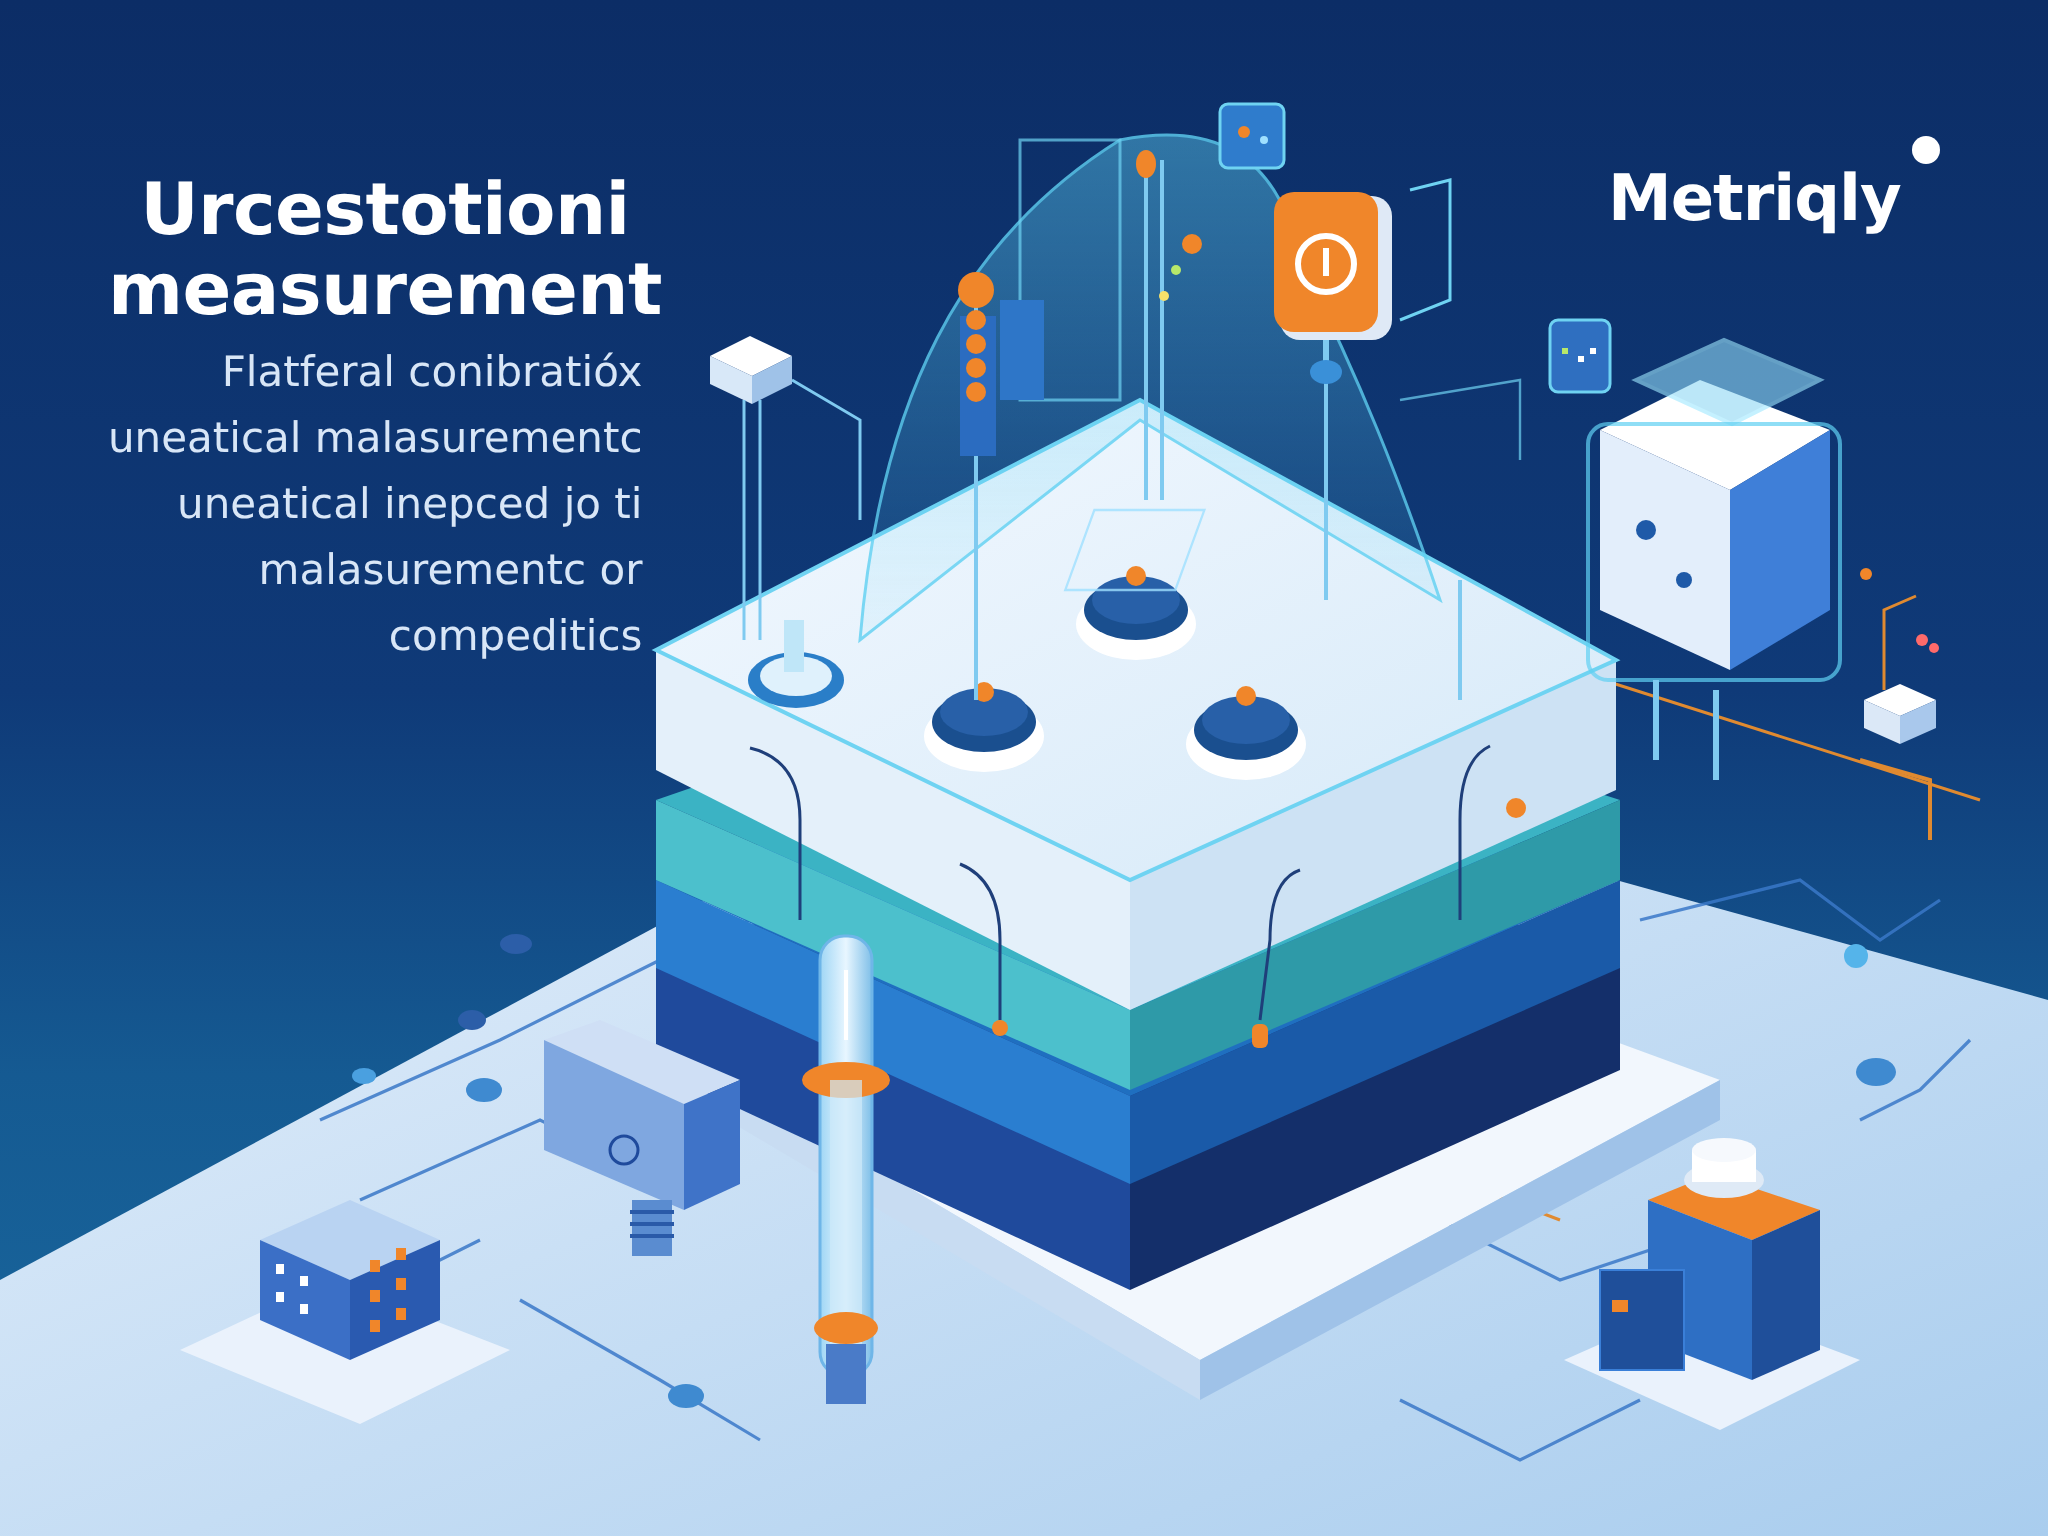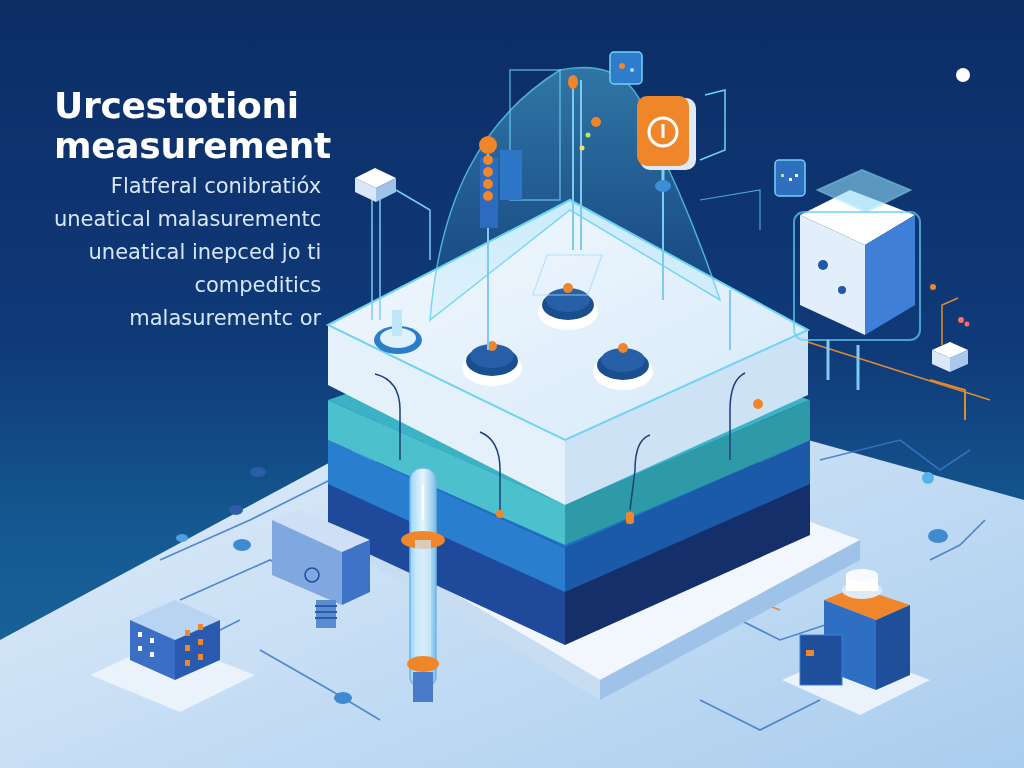--- a/index.html
+++ b/index.html
@@ -7,21 +7,21 @@
     width:1024px; height:768px; overflow:hidden; position:relative;
     background: linear-gradient(180deg, #0c2d66 0%, #0f3a78 45%, #155a92 70%, #1a6aa0 100%);
     font-family: "Liberation Sans", "DejaVu Sans", sans-serif;
   }
   .scene { position:absolute; inset:0; }
   .headline {
     position:absolute; left:54px; top:86px; margin:0;
     color:#ffffff; font-weight:700; font-size:36px; line-height:40px;
     letter-spacing:-0.3px; font-family: "DejaVu Sans", sans-serif;
   }
-  .headline span { display:block; }
+  .headline span { display:block;text-align:center; }
   .body-text {
     position:absolute; left:54px; top:170px; margin:0;
     color:#d8e6f7; font-size:21px; line-height:33px;
     font-family: "DejaVu Sans", sans-serif; font-weight:400;text-align:right;
   }
   .body-text span { display:block; white-space:nowrap; }
   .logo {
     position:absolute; left:804px; top:80px;
     color:#ffffff; font-weight:700; font-size:32px; letter-spacing:-0.5px;
     font-family: "DejaVu Sans", sans-serif;
@@ -283,18 +283,19 @@
 
   <h1 class="headline">
     <span>Urcestotioni</span>
     <span>measurement</span>
   </h1>
 
   <p class="body-text">
     <span>Flatferal conibratióx</span>
     <span>uneatical malasurementc</span>
     <span>uneatical inepced jo ti</span>
+    <span>malasurementc or</span>
     <span>compeditics</span>
-    <span>malasurementc or</span>
   </p>
 
+  <div class="logo">Metriqly</div>
   <div class="logo-dot"></div>
 </div>
 
 </body></html>

